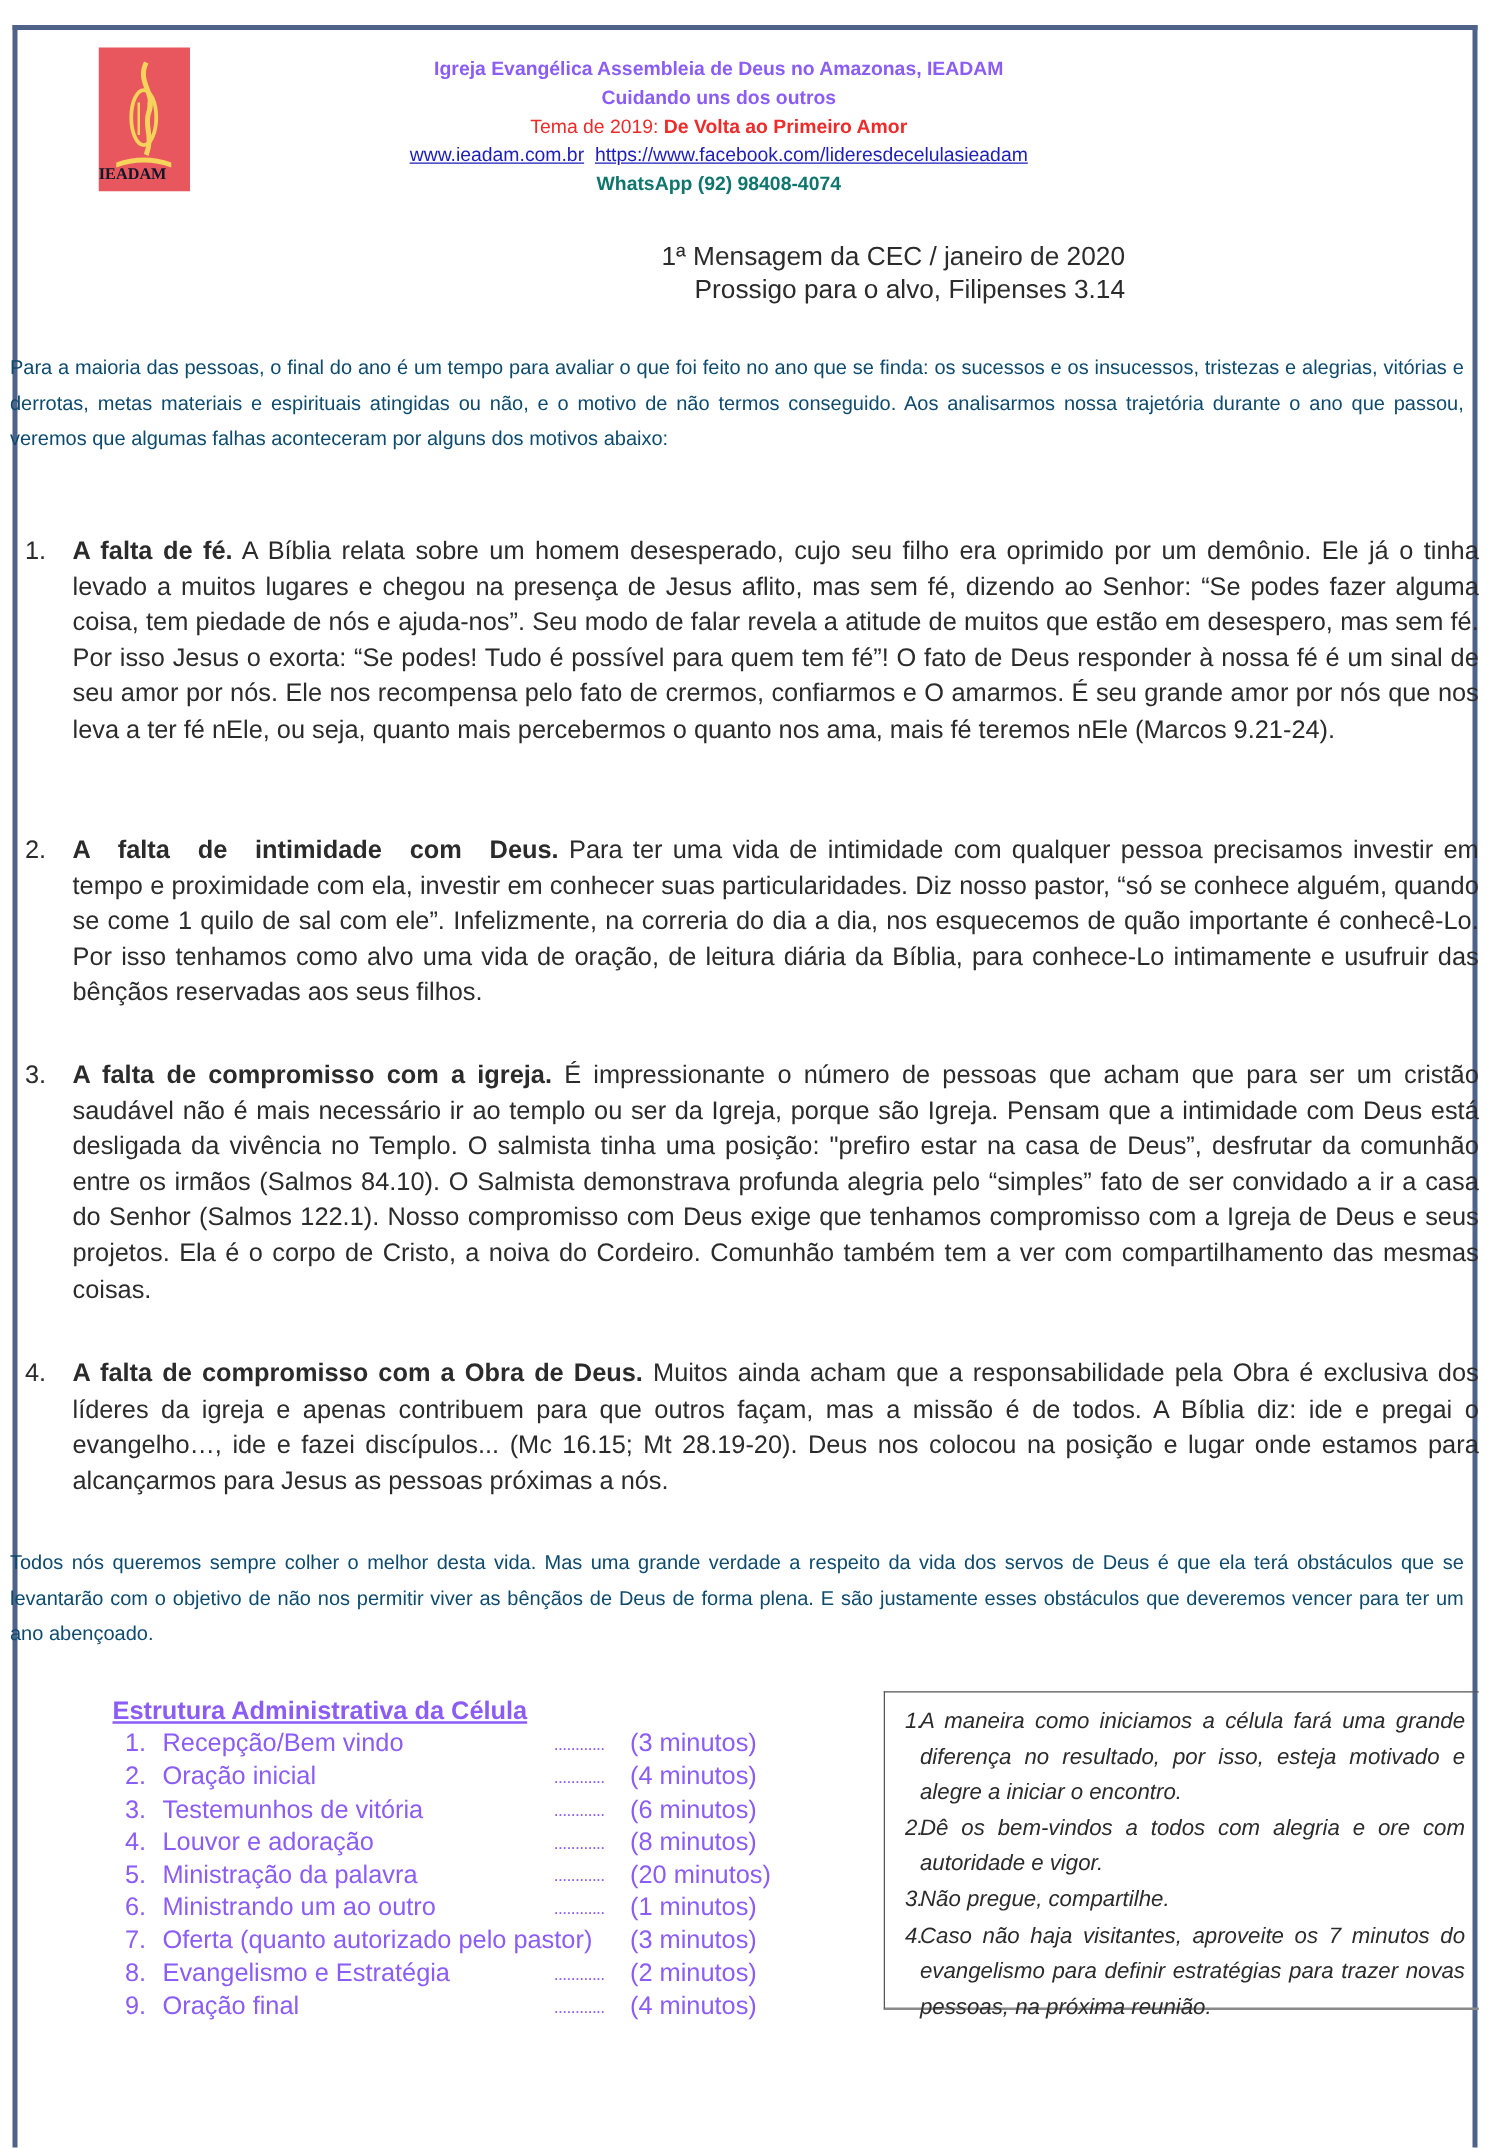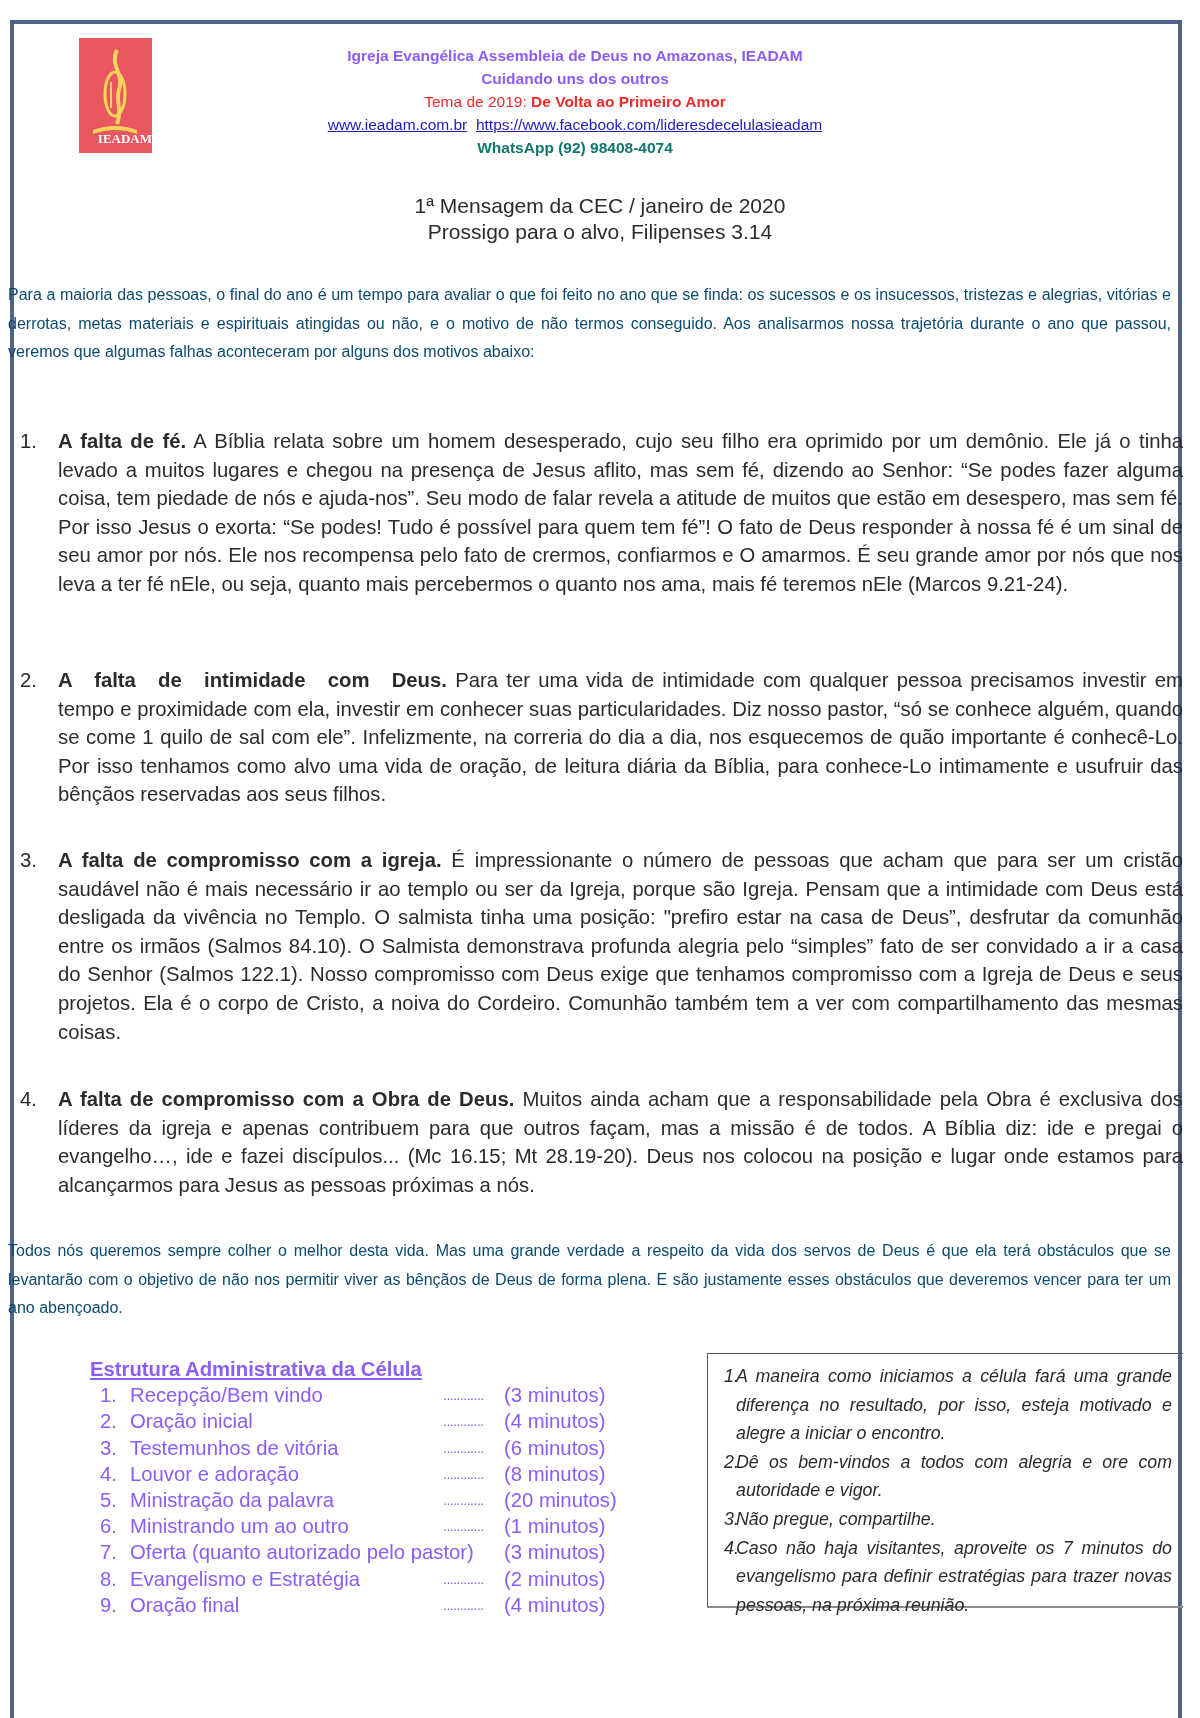--- a/index.html
+++ b/index.html
@@ -11,36 +11,36 @@
   .page-frame {
     position: absolute; left: 10px; top: 20px; width: 1172px; height: 1710px;
     border: 4px solid #4f6289; border-bottom: none; box-sizing: border-box;
   }
   .logo {
     position: absolute; left: 79px; top: 38px; width: 73px; height: 115px;
     background: #e8565e;
   }
   .logo svg { position: absolute; left: 0; top: 0; }
   .logo-text {
-    position: absolute; left: 0; width: 73px; bottom: 6px; text-align: right;
+    position: absolute; left: 0; width: 73px; bottom: 6px; text-align: left;
     font-family: "Liberation Serif", serif; font-weight: bold; font-size: 13px;
-    color: #ffffff; letter-spacing: 0px;
+    color: #0f172a; letter-spacing: 0px;
   }
   .header {
     position: absolute; left: 250px; top: 44px; width: 650px; text-align: center;
     font-size: 15.5px; line-height: 23px;
   }
   .h-red { color: #8b5cf6; font-weight: bold; }
   .h-theme { color: #ee2a2a; }
   .h-theme b { font-weight: bold; }
   .h-links { color: #1d1db8; }
   .h-links a { color: #1d1db8; text-decoration: underline; }
   .h-whats { color: #0f766e; font-weight: bold; }
   .msg-title {
-    position: absolute; left: 300px; top: 193px; width: 600px; text-align: center;
+    position: absolute; left: 300px; top: 193px; width: 600px; text-align: right;
     font-size: 21px; line-height: 26px; color: #2b2b2b;
   }
   .body-text {
     position: absolute; left: 8px; width: 1163px; font-size: 16px; line-height: 28.6px;
     text-align: justify; color: #0c4a6e;
   }
   .intro { top: 281px; }
   .item { position: absolute; left: 20px; width: 1163px; font-size: 20.3px; line-height: 28.6px; color: #2b2b2b; }
   .item .num { position: absolute; left: 0; top: 0; }
   .item .txt { margin-left: 38px; text-align: justify; }

